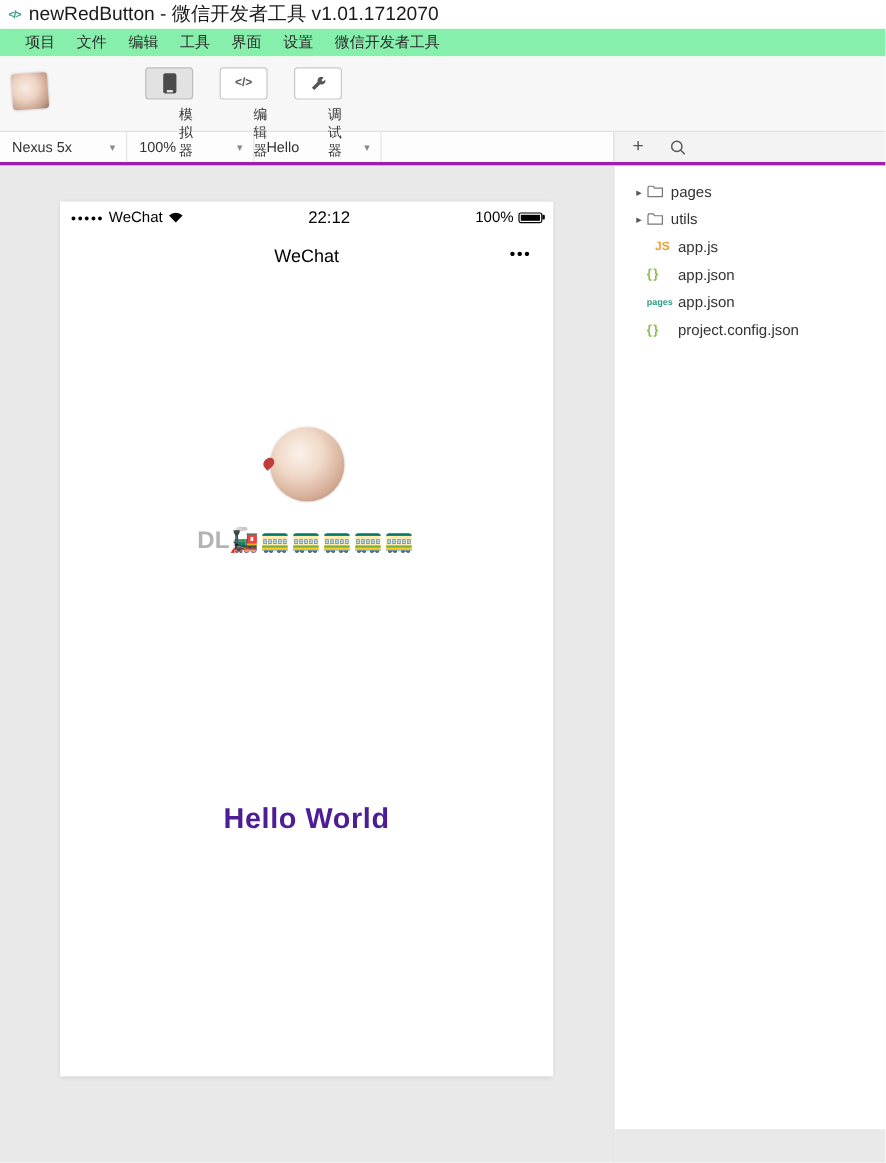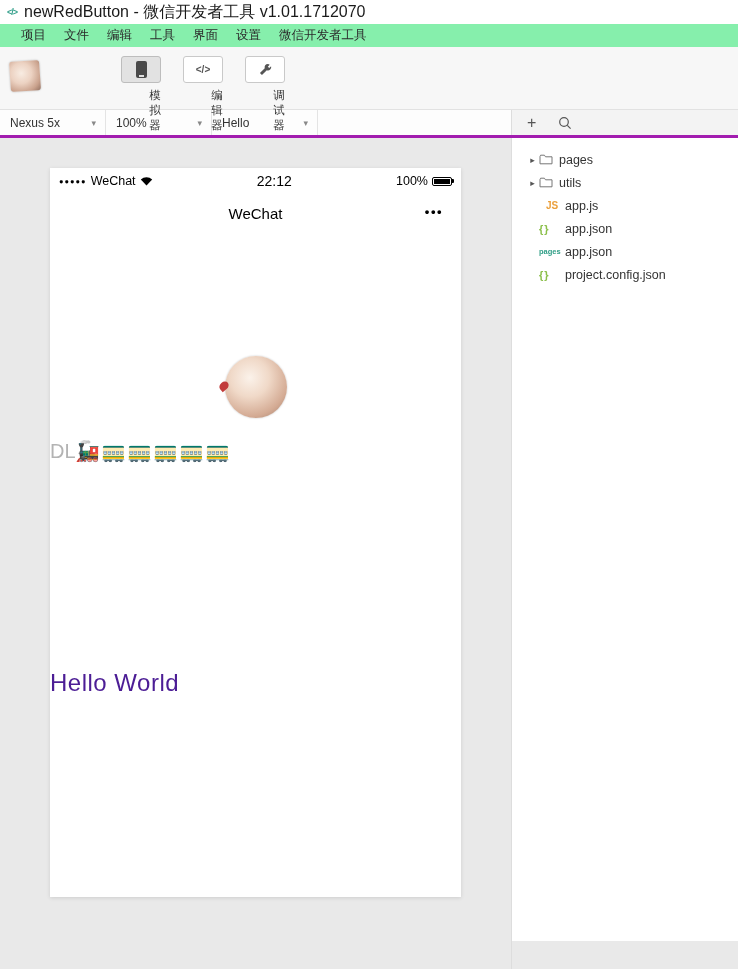--- a/index.html
+++ b/index.html
@@ -53,21 +53,21 @@
   .sb-left, .sb-right { display:flex; align-items:center; gap:4px; }
   .sb-dots { font-size:7.5px; letter-spacing:1px; }
   .sb-time { font-size:14px; }
   .battery { width:20px; height:9px; border:1px solid #000; border-radius:2px; position:relative; }
   .battery .fill { position:absolute; top:1px; left:1px; bottom:1px; right:1px; background:#000; }
   .battery:after { content:""; position:absolute; right:-3px; top:1.5px; width:2px; height:4px; background:#000; border-radius:0 1px 1px 0; }
   .navbar { height:38px; position:relative; display:flex; align-items:center; justify-content:center; }
   .nav-title { font-size:15px; color:#000; }
   .nav-more { position:absolute; right:18px; top:10px; font-size:13px; color:#000; letter-spacing:1.5px; font-weight:bold; cursor:pointer; }
 
-  .page-content { text-align:left; }
+  .page-content { text-align:center;font-weight:bold; }
   .profile-avatar { width:62px; height:62px; border-radius:50%; margin:124px auto 0;
      background: radial-gradient(circle at 40% 35%, #fbf2ea 0%, #f0d9c8 35%, #d4ab94 70%, #9a7866 100%);
      box-shadow:0 0 2px rgba(0,0,0,.25); position:relative; }
   .profile-avatar:after { content:""; position:absolute; left:-6px; top:26px; width:10px; height:8px;
      background:#c23b3b; border-radius:50% 50% 50% 0; transform:rotate(-40deg); }
   .train-row { margin-top:20px; font-size:20px; line-height:26px; white-space:nowrap; }
   .train-label { color:#b3b3b3; letter-spacing:0; }
   .train-emojis { color:#3c6e47; letter-spacing:1px; }
   .greeting { margin-top:205px; font-size:24px; color:#4c1d95; letter-spacing:.5px; }
 

